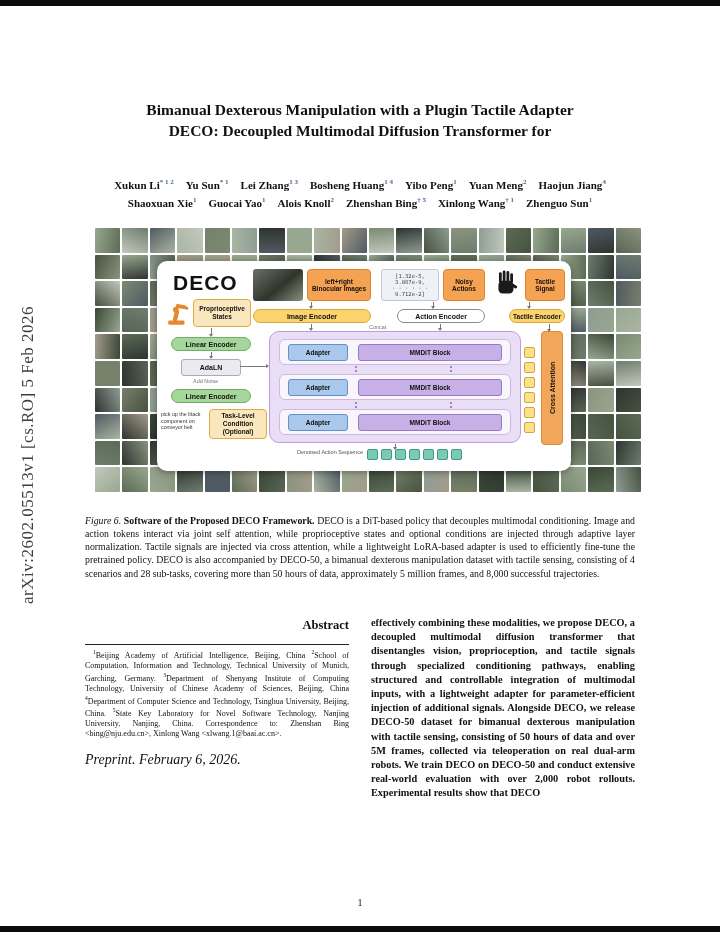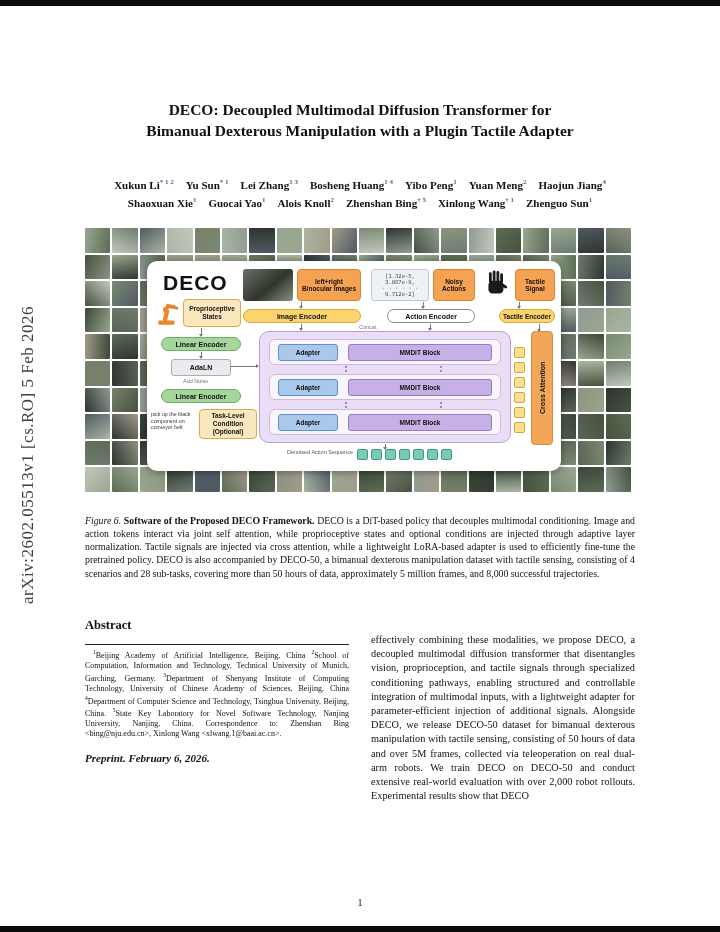--- a/index.html
+++ b/index.html
@@ -13,21 +13,21 @@
          transform:rotate(180deg);font-size:17px;color:#3f3f3f;letter-spacing:.5px;}
 
   .title{position:absolute;top:99px;left:0;right:0;text-align:center;font-weight:bold;
          font-size:15.5px;line-height:1.38;}
   .authors{position:absolute;top:177px;left:55px;right:55px;text-align:center;
            font-size:11px;font-weight:bold;line-height:1.6;}
   .author{margin:0 6px;white-space:nowrap;}
   .author sup{font-size:7px;color:#4c6a8f;font-weight:bold;}
 
   
-  .figure{position:absolute;left:85px;top:228px;width:546px;height:264px;text-decoration:underline;}
+  .figure{position:absolute;left:95px;top:228px;width:546px;height:264px;text-decoration:underline;}
   .thumb-grid{position:absolute;inset:0;display:grid;gap:2px;background:#fff;}
   .thumb{border-radius:1px;}
   .panel{position:absolute;left:62px;top:33px;width:414px;height:210px;background:#fff;
          border-radius:10px;box-shadow:0 1px 7px rgba(0,0,0,.4);
          font-family:"Liberation Sans",sans-serif;color:#111;}
   .deco-logo{position:absolute;left:16px;top:10px;font-size:21px;font-weight:bold;
              letter-spacing:1px;}
   .binoc-thumb{position:absolute;left:96px;top:8px;width:50px;height:32px;border-radius:3px;
                background:linear-gradient(140deg,#6a7166 0%,#30352c 55%,#8a9180 100%);}
   .obox{position:absolute;background:#f5a353;border:1px solid #d8862f;border-radius:4px;
@@ -92,42 +92,42 @@
              border:2.5px solid transparent;border-top:3.5px solid #777;}
   .ha{position:absolute;height:0;border-top:1px solid #777;}
   .ha::after{content:"";position:absolute;right:-3px;top:-3px;
              border:2.5px solid transparent;border-left:3.5px solid #777;}
 
   
   .caption{position:absolute;left:85px;top:514px;width:550px;font-size:9.8px;
            line-height:1.34;text-align:justify;margin:0;}
   .cap-label{font-style:italic;}
   .col-left{position:absolute;left:85px;top:618px;width:264px;}
-  .col-right{position:absolute;left:371px;top:633px;width:264px;}
-  .abs-head{text-align:left;font-weight:bold;font-size:12.5px;margin:0 0 10px 0;}
+  .col-right{position:absolute;left:371px;top:616px;width:264px;font-weight:bold;}
+  .abs-head{text-align:right;font-weight:bold;font-size:12.5px;margin:0 0 10px 0;}
   .abs-text{font-size:10.3px;line-height:1.38;text-align:justify;padding:0 16px;
             text-indent:14px;margin:0;}
   .footnote-rule{border-top:1px solid #222;margin:11px 0 4px 0;}
   .footnote{font-size:8px;line-height:1.32;text-align:justify;text-indent:8px;margin:0;}
   .footnote sup{font-size:5.5px;}
-  .preprint{font-style:italic;font-size:11px;margin:12px 0 0 0;font-weight:bold;}
+  .preprint{font-style:italic;font-size:14px;margin:12px 0 0 0;}
   .col-right p{font-size:10.3px;line-height:1.38;text-align:justify;margin:0;}
   .pageno{position:absolute;top:897px;left:0;right:0;text-align:center;font-size:10px;}
 </style>
 </head>
 <body>
 
 <div>
   <div class="bar top"></div>
 
   <div class="arxiv">arXiv:2602.05513v1  [cs.RO]  5 Feb 2026</div>
 
   <div class="title">
+    <div>Bimanual Dexterous Manipulation with a Plugin Tactile Adapter</div>
     <div>DECO: Decoupled Multimodal Diffusion Transformer for</div>
-    <div>Bimanual Dexterous Manipulation with a Plugin Tactile Adapter</div>
   </div>
 
   <div class="authors">
     <div class="authors-line" id="authors-line1"><span class="author"><span>Xukun Li</span><sup>* 1 2</sup></span><span class="author"><span>Yu Sun</span><sup>* 1</sup></span><span class="author"><span>Lei Zhang</span><sup>1 3</sup></span><span class="author"><span>Bosheng Huang</span><sup>1 4</sup></span><span class="author"><span>Yibo Peng</span><sup>1</sup></span><span class="author"><span>Yuan Meng</span><sup>2</sup></span><span class="author"><span>Haojun Jiang</span><sup>4</sup></span></div>
     <div class="authors-line" id="authors-line2"><span class="author"><span>Shaoxuan Xie</span><sup>1</sup></span><span class="author"><span>Guocai Yao</span><sup>1</sup></span><span class="author"><span>Alois Knoll</span><sup>2</sup></span><span class="author"><span>Zhenshan Bing</span><sup>† 5</sup></span><span class="author"><span>Xinlong Wang</span><sup>† 1</sup></span><span class="author"><span>Zhenguo Sun</span><sup>1</sup></span></div>
   </div>
 
   <div class="figure">
     <div class="thumb-grid" id="thumb-grid" style="grid-template-columns: repeat(20, 1fr);">
         <div class="thumb" style="background: linear-gradient(281deg, rgb(92, 107, 85) 0%, rgb(152, 167, 143) 100%);"></div>

